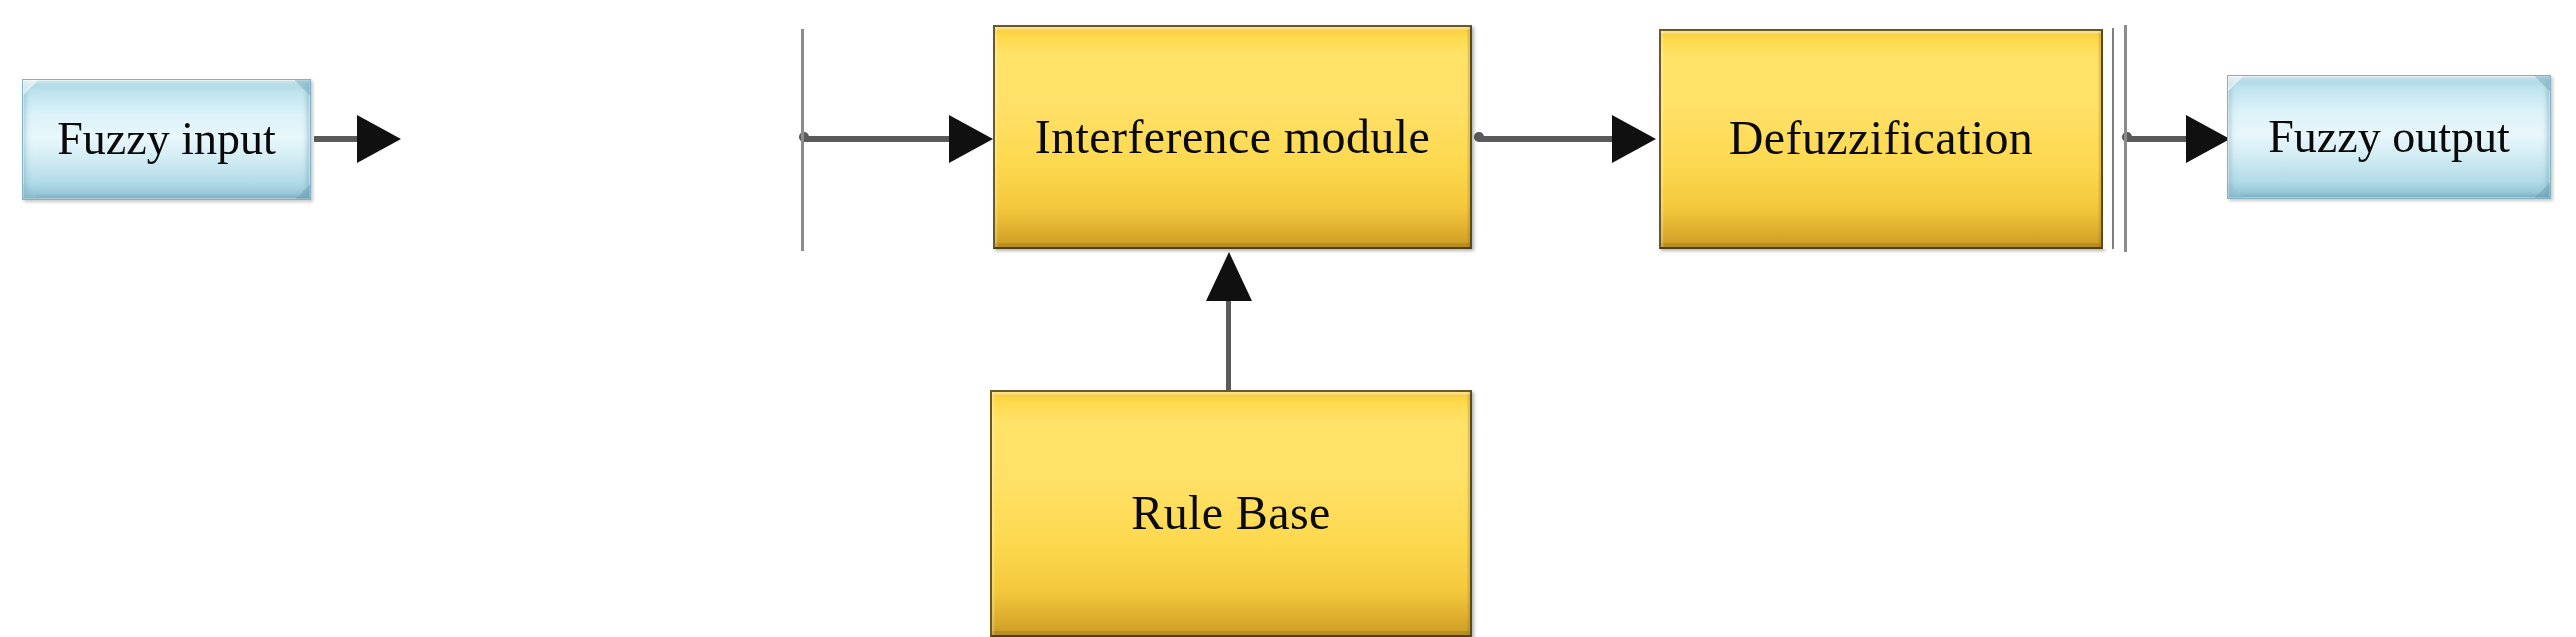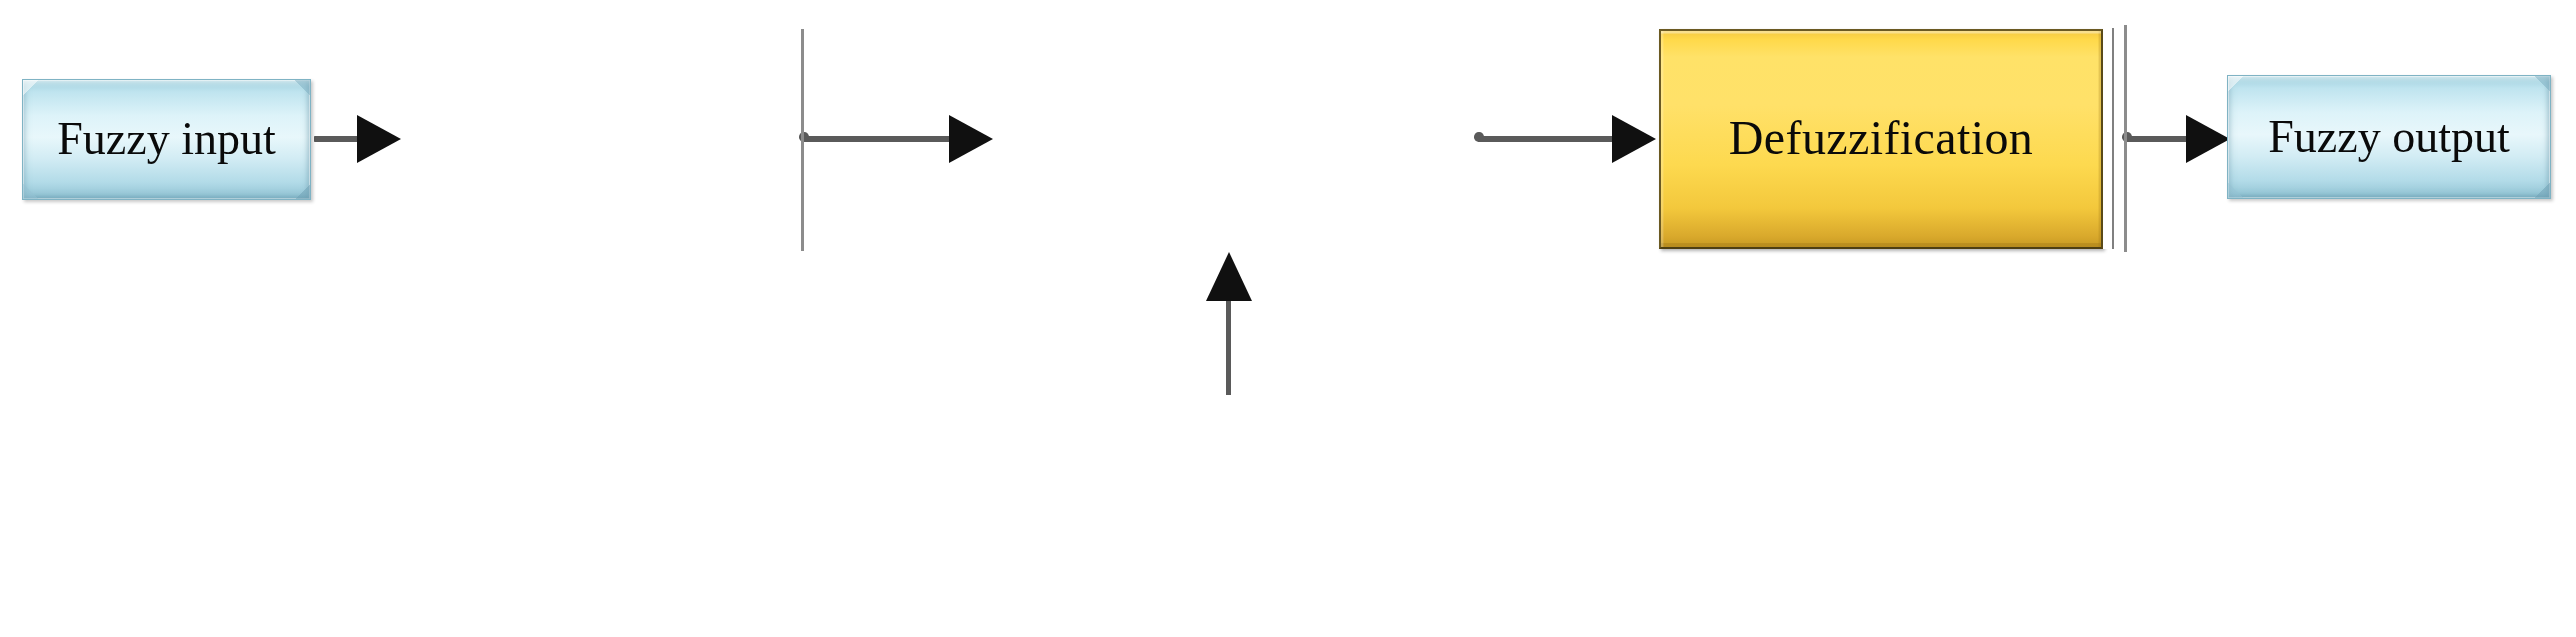--- a/index.html
+++ b/index.html
@@ -191,26 +191,32 @@
 
   <div class="edge-guide" style="left:801px; top:28.6px; height:222px;"></div>
   <div class="edge-guide" style="left:2124px; top:25px; height:227px;"></div>
 
   <div class="node terminal" style="left:22px; top:79px; width:289px; height:121px;">
     <span class="bevel"></span>
     <span class="label">Fuzzy input</span>
   </div>
 
 
+  <div class="node process" style="left:993px; top:25px; width:479px; height:224px;">
+    <span class="label">Interference module</span>
+  </div>
 
   <div class="node process" style="left:1659px; top:28.6px; width:444px; height:220px;">
     <span class="right-strip"></span>
     <span class="label">Defuzzification</span>
   </div>
 
   <div class="node terminal" style="left:2227px; top:75px; width:324px; height:124px;">
     <span class="bevel"></span>
     <span class="label">Fuzzy output</span>
   </div>
 
+  <div class="node process" style="left:990px; top:390px; width:482px; height:247px;">
+    <span class="label">Rule Base</span>
+  </div>
 
 </div>
 
 
 </body></html>

